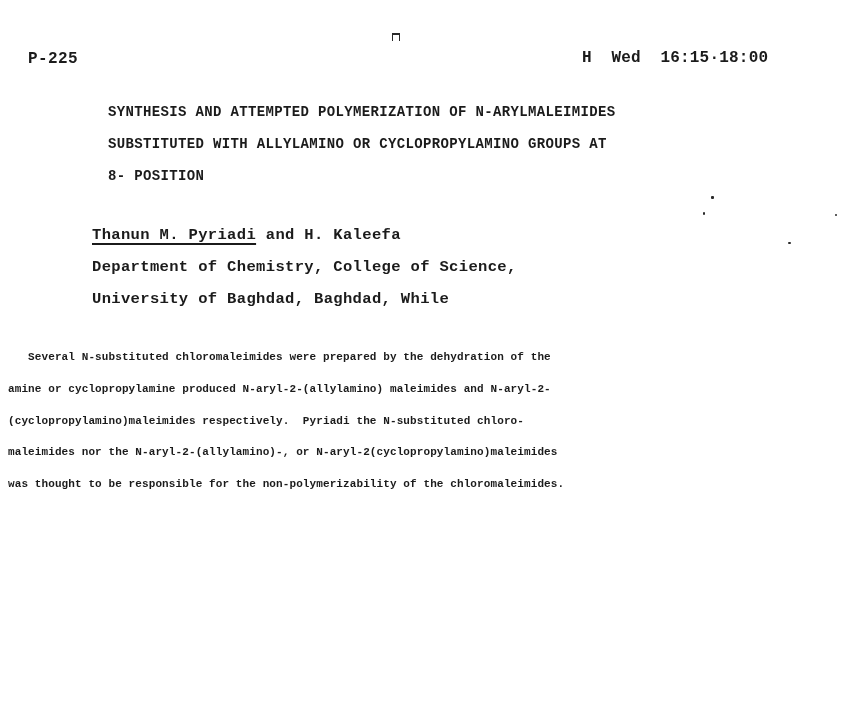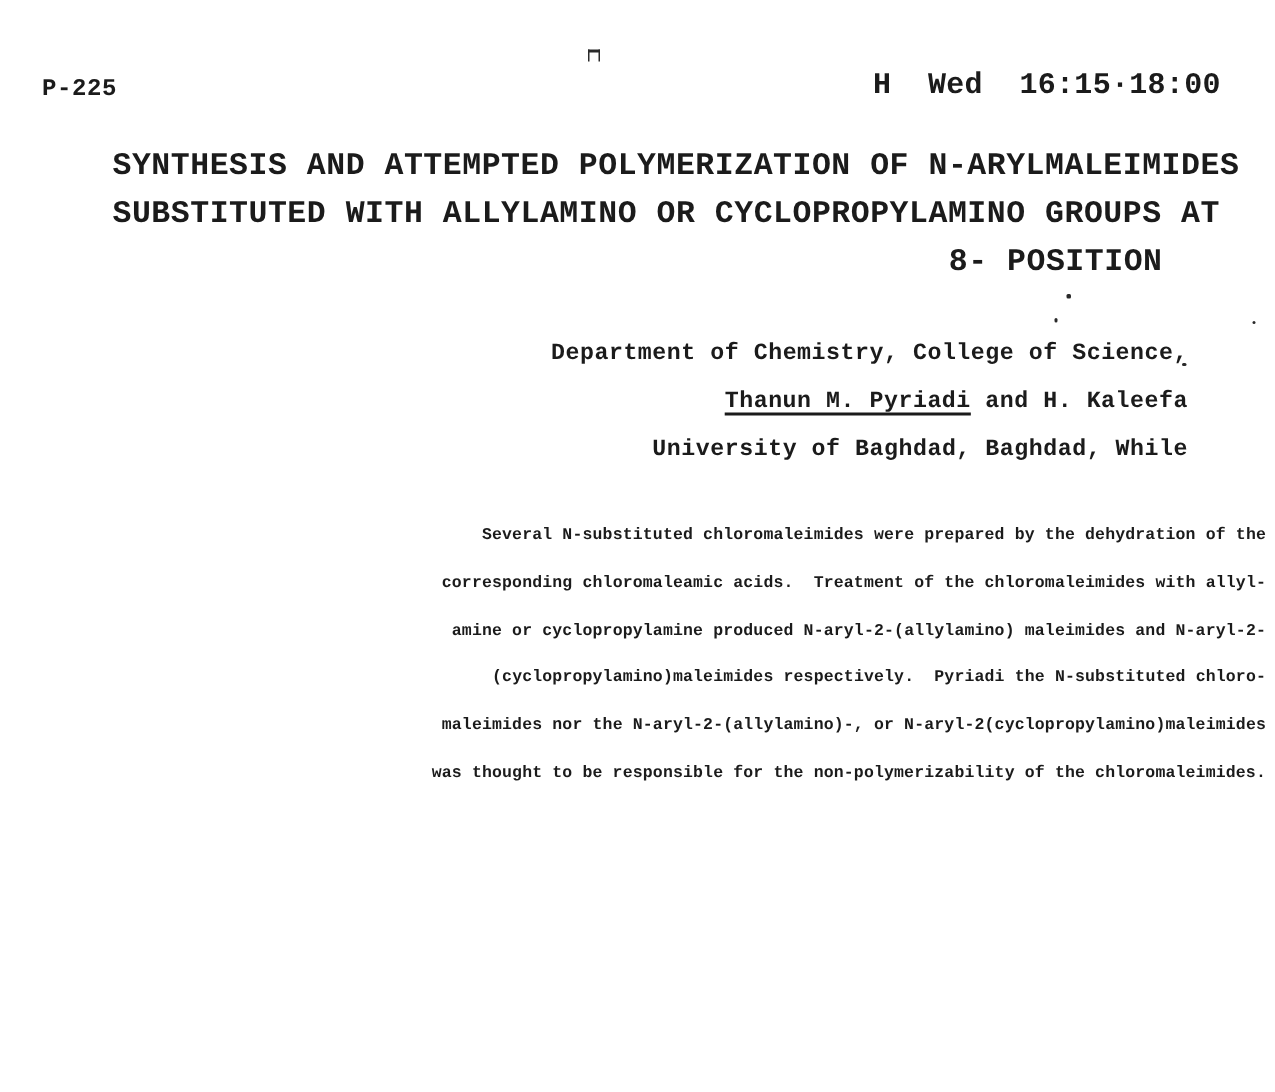--- a/index.html
+++ b/index.html
@@ -4,37 +4,36 @@
 <style>
   html,body{margin:0;padding:0;background:#e8e8e8;}
   .page{
     position:relative;
     width:850px;height:728px;
     background:#ffffff;
     overflow:hidden;
     font-family:"Liberation Mono","DejaVu Sans Mono",monospace;
     font-weight:bold;
     color:#1b1b1b;
-    text-align:right;
     -webkit-font-smoothing:antialiased;
   }
   .pre{white-space:pre;}
   
   .paper-number{
     position:absolute;left:28px;top:50px;
     font-size:16px;line-height:18px;letter-spacing:0.4px;
   }
   .session{
     position:absolute;left:582px;top:49px;
-    font-size:20px;line-height:18px;letter-spacing:0.2px;
+    font-size:16px;line-height:18px;letter-spacing:0.2px;
   }
   
   .title-block{
-    position:absolute;left:75px;top:96px;width:700px;
-    font-size:21px;line-height:32px;letter-spacing:0.35px;
+    position:absolute;left:108px;top:96px;width:700px;
+    font-size:14px;line-height:32px;letter-spacing:0.35px;
   }
   
   .authors-block{
     position:absolute;left:92px;top:219px;width:700px;
     font-size:15.5px;line-height:32px;letter-spacing:0.35px;
   }
   .underlined{
     text-decoration:underline;
     text-decoration-thickness:1.5px;
     text-underline-offset:4px;
@@ -69,27 +68,26 @@
   <div class="paper-number pre">P-225</div>
   <div class="session pre">H  Wed  16:15·18:00</div>
 
   <div class="title-block">
     <div class="pre">SYNTHESIS AND ATTEMPTED POLYMERIZATION OF N-ARYLMALEIMIDES</div>
     <div class="pre">SUBSTITUTED WITH ALLYLAMINO OR CYCLOPROPYLAMINO GROUPS AT</div>
     <div class="pre">8- POSITION</div>
   </div>
 
   <div class="authors-block">
+    <div class="pre"><span class="underlined">Thanun M. Pyriadi</span><span> and H. Kaleefa</span></div>
     <div class="pre">Department of Chemistry, College of Science,</div>
-    <div class="pre"><span class="underlined">Thanun M. Pyriadi</span><span> and H. Kaleefa</span></div>
     <div class="pre">University of Baghdad, Baghdad, While</div>
   </div>
 
   <div class="abstract-block">
     <div class="pre">   Several N-substituted chloromaleimides were prepared by the dehydration of the</div>
-    <div class="pre">corresponding chloromaleamic acids.  Treatment of the chloromaleimides with allyl-</div>
     <div class="pre">amine or cyclopropylamine produced N-aryl-2-(allylamino) maleimides and N-aryl-2-</div>
     <div class="pre">(cyclopropylamino)maleimides respectively.  Pyriadi the N-substituted chloro-</div>
     <div class="pre">maleimides nor the N-aryl-2-(allylamino)-, or N-aryl-2(cyclopropylamino)maleimides</div>
     <div class="pre">was thought to be responsible for the non-polymerizability of the chloromaleimides.</div>
   </div>
 
 </div>
 
 </body></html>

